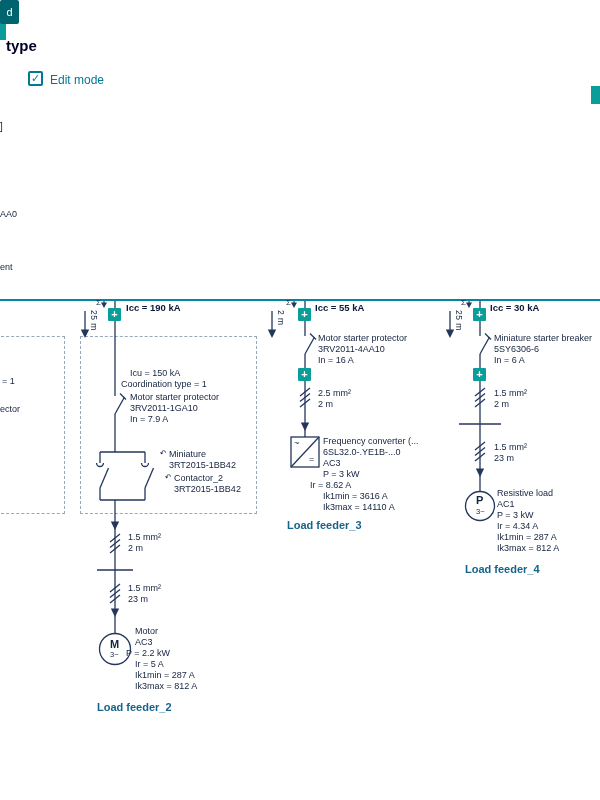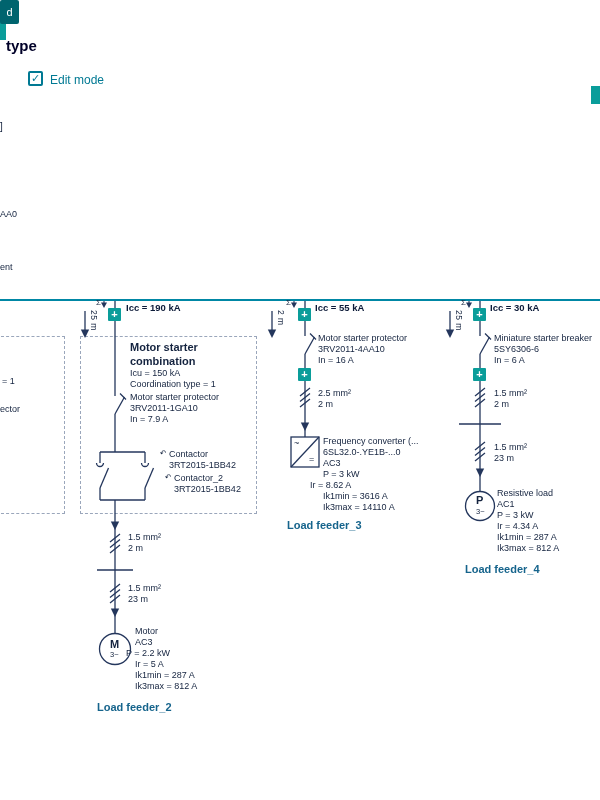--- a/index.html
+++ b/index.html
@@ -153,29 +153,28 @@
   <div class="teal-node" style="left:108px;top:308px">+</div>
   <div class="teal-node" style="left:298px;top:308px">+</div>
   <div class="teal-node" style="left:298px;top:368px">+</div>
   <div class="teal-node" style="left:473px;top:308px">+</div>
   <div class="teal-node" style="left:473px;top:368px">+</div>
 
   <div class="lbl small" style="left:96px;top:298px">Σ</div>
   <div class="icc" style="left:126px;top:302px">Icc = 190 kA</div>
   <div class="vtext" style="left:89px;top:310px">25 m</div>
 
-  <div class="lbl b wrap2" style="left:130px;top:341px;font-size:11px">Motor starter combination</div>
   <div class="lbl" style="left:130px;top:368px">Icu = 150 kA</div>
-  <div class="lbl" style="left:130px;top:379px">Coordination type = 1</div>
+  <div class="lbl" style="left:121px;top:379px">Coordination type = 1</div>
   <div class="lbl" style="left:130px;top:392px">Motor starter protector</div>
   <div class="lbl" style="left:130px;top:403px">3RV2011-1GA10</div>
   <div class="lbl" style="left:130px;top:414px">In = 7.9 A</div>
 
   <div class="lbl small" style="left:160px;top:449px">↶</div>
-  <div class="lbl" style="left:169px;top:449px">Contactor</div>
+  <div class="lbl" style="left:169px;top:449px">Miniature</div>
   <div class="lbl" style="left:169px;top:460px">3RT2015-1BB42</div>
   <div class="lbl small" style="left:165px;top:473px">↶</div>
   <div class="lbl" style="left:174px;top:473px">Contactor_2</div>
   <div class="lbl" style="left:174px;top:484px">3RT2015-1BB42</div>
 
   <div class="lbl" style="left:128px;top:532px">1.5 mm²</div>
   <div class="lbl" style="left:128px;top:543px">2 m</div>
   <div class="lbl" style="left:128px;top:583px">1.5 mm²</div>
   <div class="lbl" style="left:128px;top:594px">23 m</div>
 

